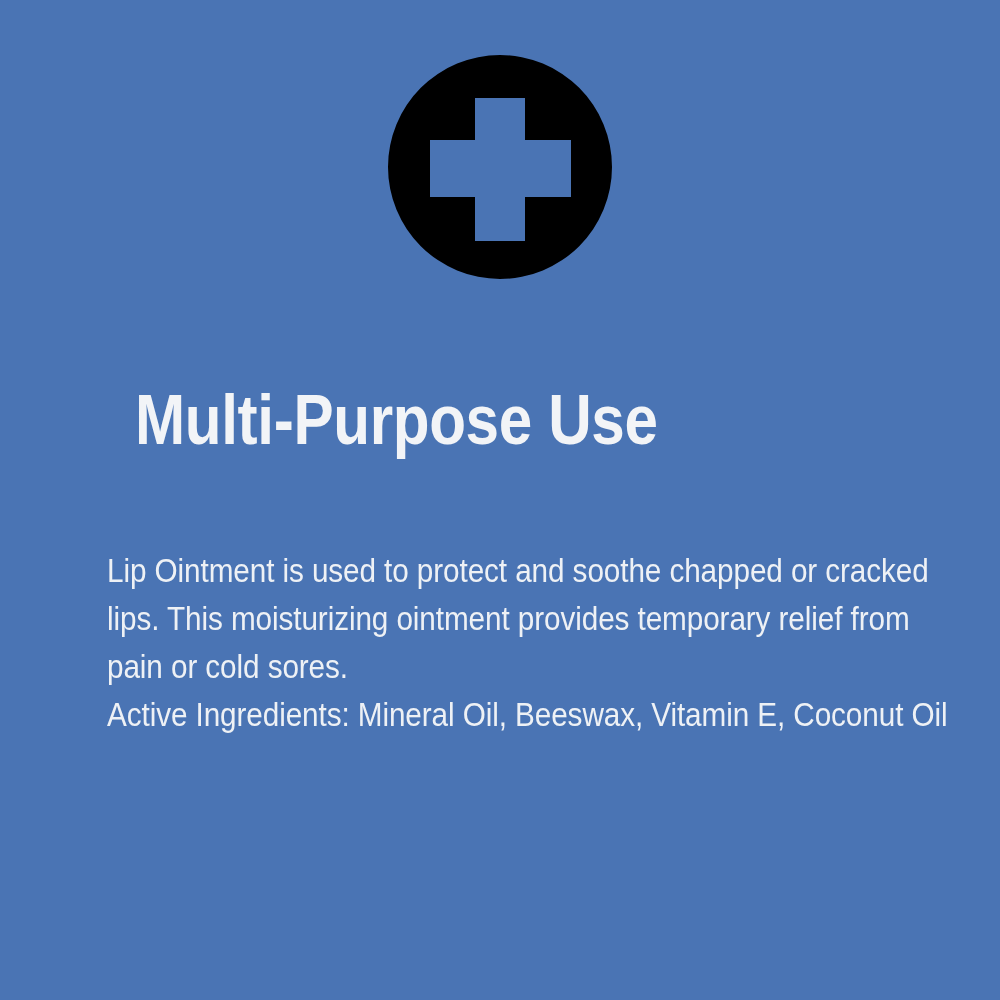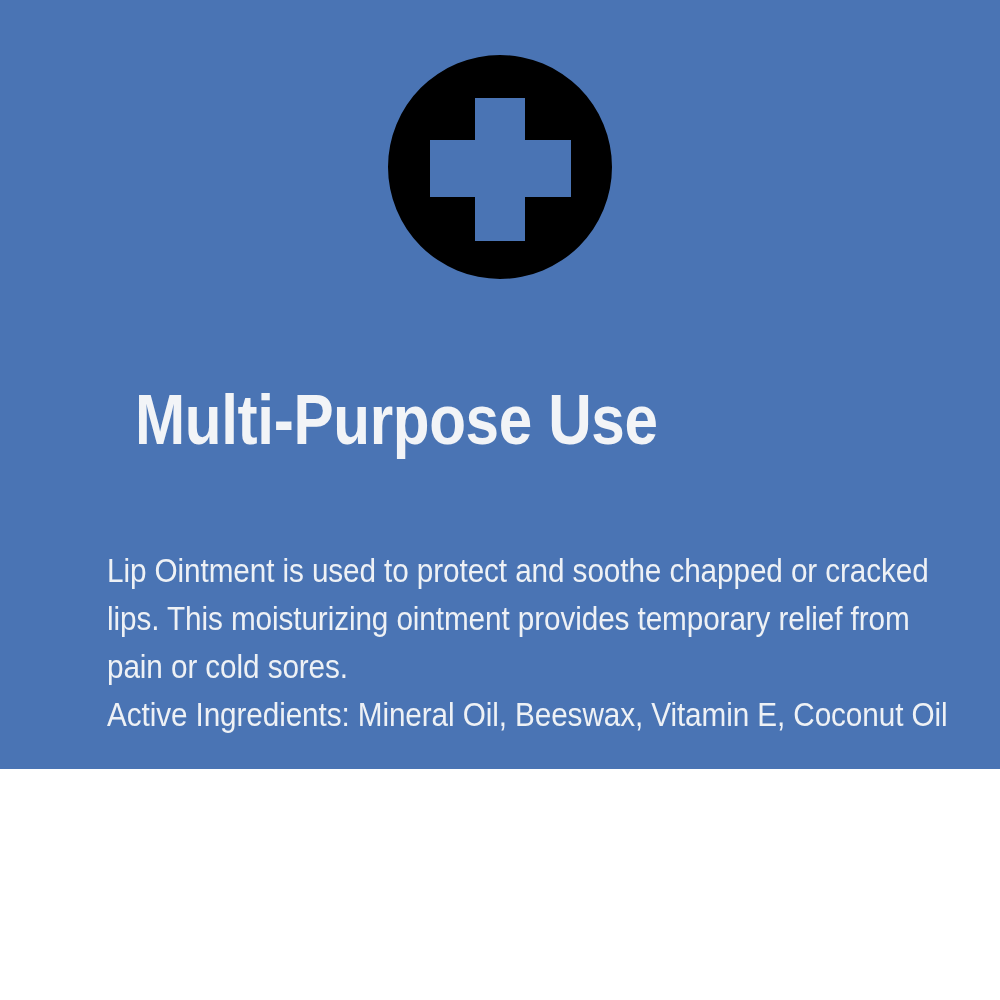--- a/index.html
+++ b/index.html
@@ -8,21 +8,21 @@
     padding: 0;
     background: #ffffff;
   }
   body {
     font-family: "Liberation Sans", "DejaVu Sans", sans-serif;
   }
 
   .card {
     position: relative;
     width: 1000px;
-    height: 769px;
+    height: 1000px;
     overflow: hidden;
     background: #4a74b4;
     box-sizing: border-box;
   }
 
   
   .icon-wrap {
     position: absolute;
     left: 388px;
     top: 55px;

